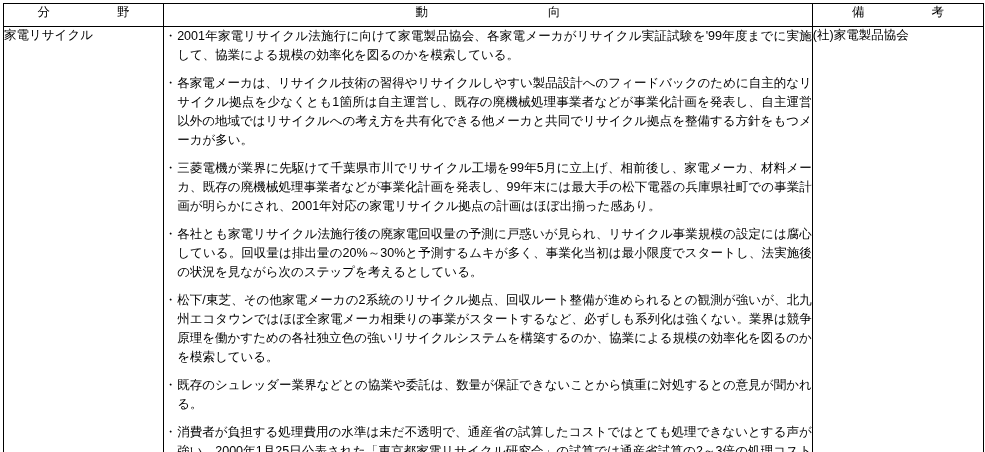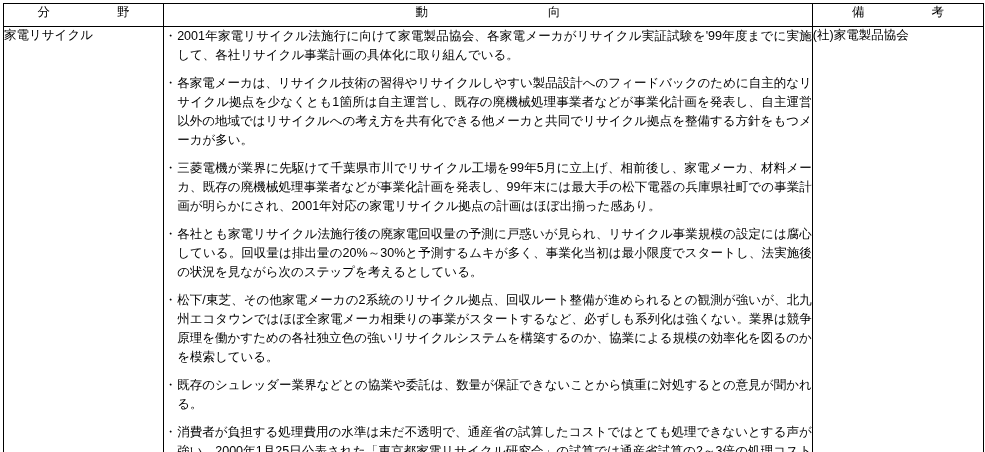--- a/index.html
+++ b/index.html
@@ -91,21 +91,21 @@
       </th>
       <th class="head-cell">
         <span class="head-spaced">備　　考</span>
       </th>
     </tr>
   </thead>
   <tbody>
     <tr>
       <td class="field-cell">家電リサイクル</td>
       <td class="cell-pad">
-        <p class="para"><span class="bullet">・</span><span>2001年家電リサイクル法施行に向けて家電製品協会、各家電メーカがリサイクル実証試験を'99年度までに実施して、各社リサイクル事業計画の具体化に取り組んでいる。</span></p>
+        <p class="para"><span class="bullet">・</span><span>2001年家電リサイクル法施行に向けて家電製品協会、各家電メーカがリサイクル実証試験を'99年度までに実施して、協業による規模の効率化を図るのかを模索している。</span></p>
         <p class="para"><span class="bullet">・</span><span>各家電メーカは、リサイクル技術の習得やリサイクルしやすい製品設計へのフィードバックのために自主的なリサイクル拠点を少なくとも1箇所は自主運営し、既存の廃機械処理事業者などが事業化計画を発表し、自主運営以外の地域ではリサイクルへの考え方を共有化できる他メーカと共同でリサイクル拠点を整備する方針をもつメーカが多い。</span></p>
         <p class="para"><span class="bullet">・</span><span>三菱電機が業界に先駆けて千葉県市川でリサイクル工場を99年5月に立上げ、相前後し、家電メーカ、材料メーカ、既存の廃機械処理事業者などが事業化計画を発表し、99年末には最大手の松下電器の兵庫県社町での事業計画が明らかにされ、2001年対応の家電リサイクル拠点の計画はほぼ出揃った感あり。</span></p>
         <p class="para"><span class="bullet">・</span><span>各社とも家電リサイクル法施行後の廃家電回収量の予測に戸惑いが見られ、リサイクル事業規模の設定には腐心している。回収量は排出量の20%～30%と予測するムキが多く、事業化当初は最小限度でスタートし、法実施後の状況を見ながら次のステップを考えるとしている。</span></p>
         <p class="para"><span class="bullet">・</span><span>松下/東芝、その他家電メーカの2系統のリサイクル拠点、回収ルート整備が進められるとの観測が強いが、北九州エコタウンではほぼ全家電メーカ相乗りの事業がスタートするなど、必ずしも系列化は強くない。業界は競争原理を働かすための各社独立色の強いリサイクルシステムを構築するのか、協業による規模の効率化を図るのかを模索している。</span></p>
         <p class="para"><span class="bullet">・</span><span>既存のシュレッダー業界などとの協業や委託は、数量が保証できないことから慎重に対処するとの意見が聞かれる。</span></p>
         <p class="para"><span class="bullet">・</span><span>消費者が負担する処理費用の水準は未だ不透明で、通産省の試算したコストではとても処理できないとする声が強い。2000年1月25日公表された「東京都家電リサイクル研究会」の試算では通産省試算の2～3倍の処理コストが示されている。</span></p>
 
       </td>
       <td class="remark-cell">(社)家電製品協会</td>
     </tr>

